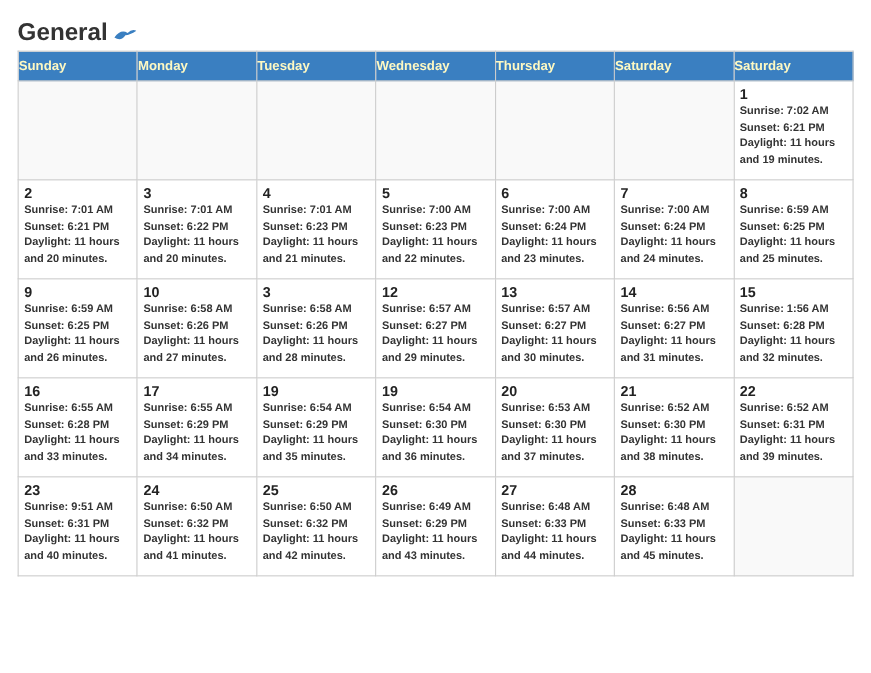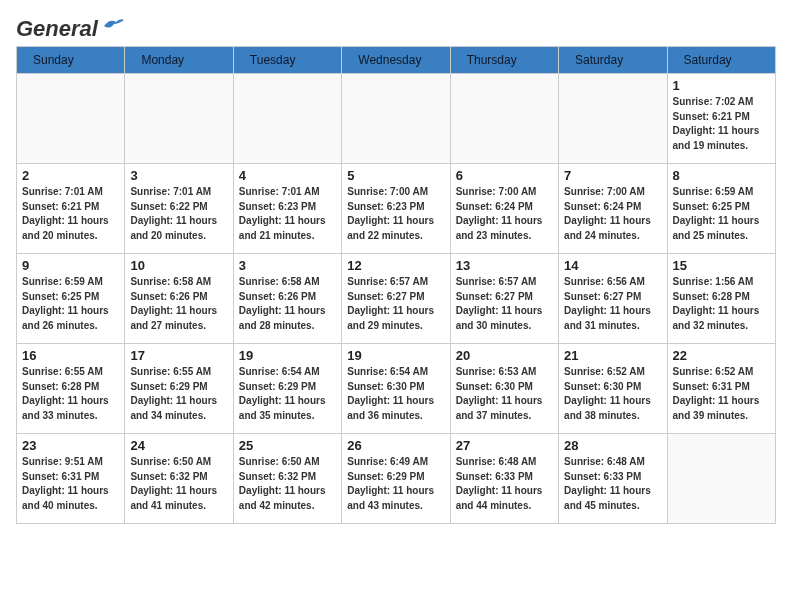--- a/index.html
+++ b/index.html
@@ -34,24 +34,24 @@
       font-size: 15px;
       color: #444;
     }
     table {
       width: 100%;
       border-collapse: collapse;
       table-layout: fixed;
     }
     thead th {
       background: #3a7fc1;
-      color: #0f172a;
+      color: #fef9c3;
       font-size: 12px;
-      font-weight: normal;
-      padding: 6px 16px;
+      font-weight: bold;
+      padding: 6px 0;
       text-align: left;
       border: 1px solid #ccc;
     }
     td {
       vertical-align: top;
       border: 1px solid #ccc;
       padding: 4px 5px;
       height: 90px;
       font-size: 10.5px;
       color: #333;
@@ -72,21 +72,21 @@
       color: #333;
       line-height: 1.45;
       font-weight: bold;
     }
   </style>
 </head>
 <body>
 
 <div class="header-area">
   <div class="logo">
-    <div style="display:flex;align-items:flex-start;gap:2px;font-style:italic;">
+    <div style="display:flex;align-items:flex-end;gap:2px;">
       <span style="font-size:22px;font-weight:bold;color:#333;">General</span>
       <svg width="22" height="18" viewBox="0 0 22 18" style="margin-left:2px;">
         <path d="M2 10 Q8 2 14 6 Q18 2 22 4 Q16 8 12 8 Q8 14 2 10Z" fill="#3a7fc1"></path>
       </svg>
     </div>
     <span style="font-size:22px;font-weight:bold;color:#3a7fc1;margin-top:-4px;"></span>
   </div>
   <div class="title-block">
     <div class="calendar-title"></div>
     <div class="calendar-subtitle"></div>

